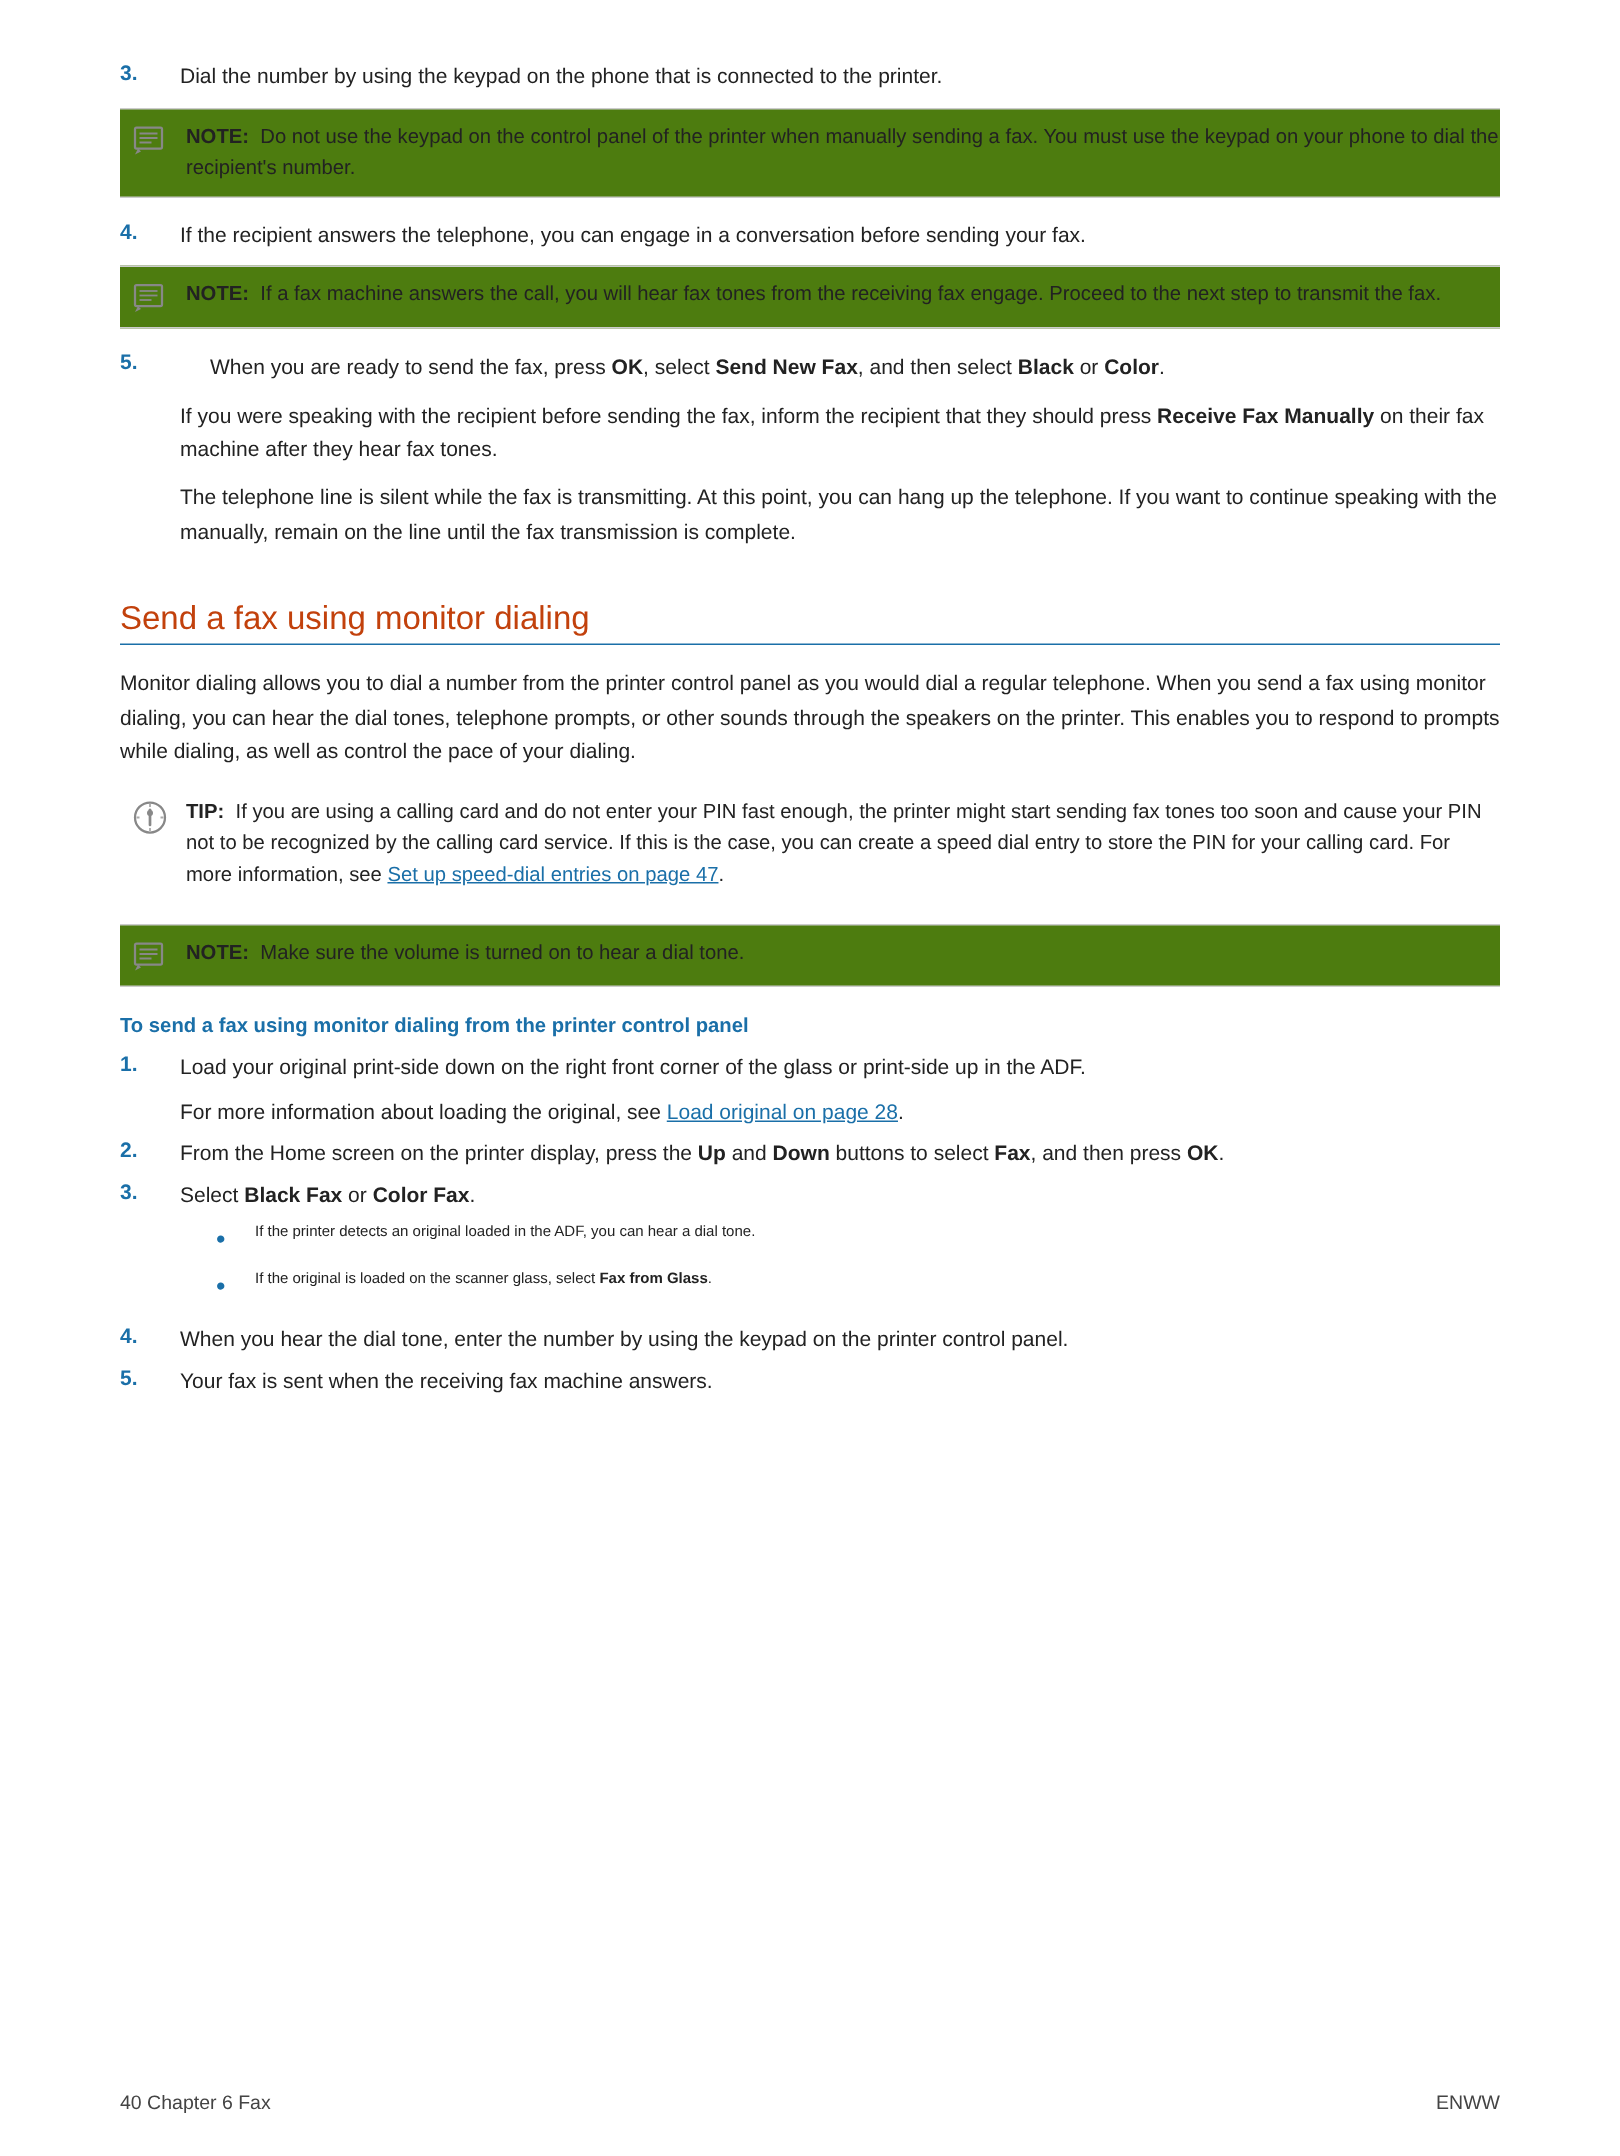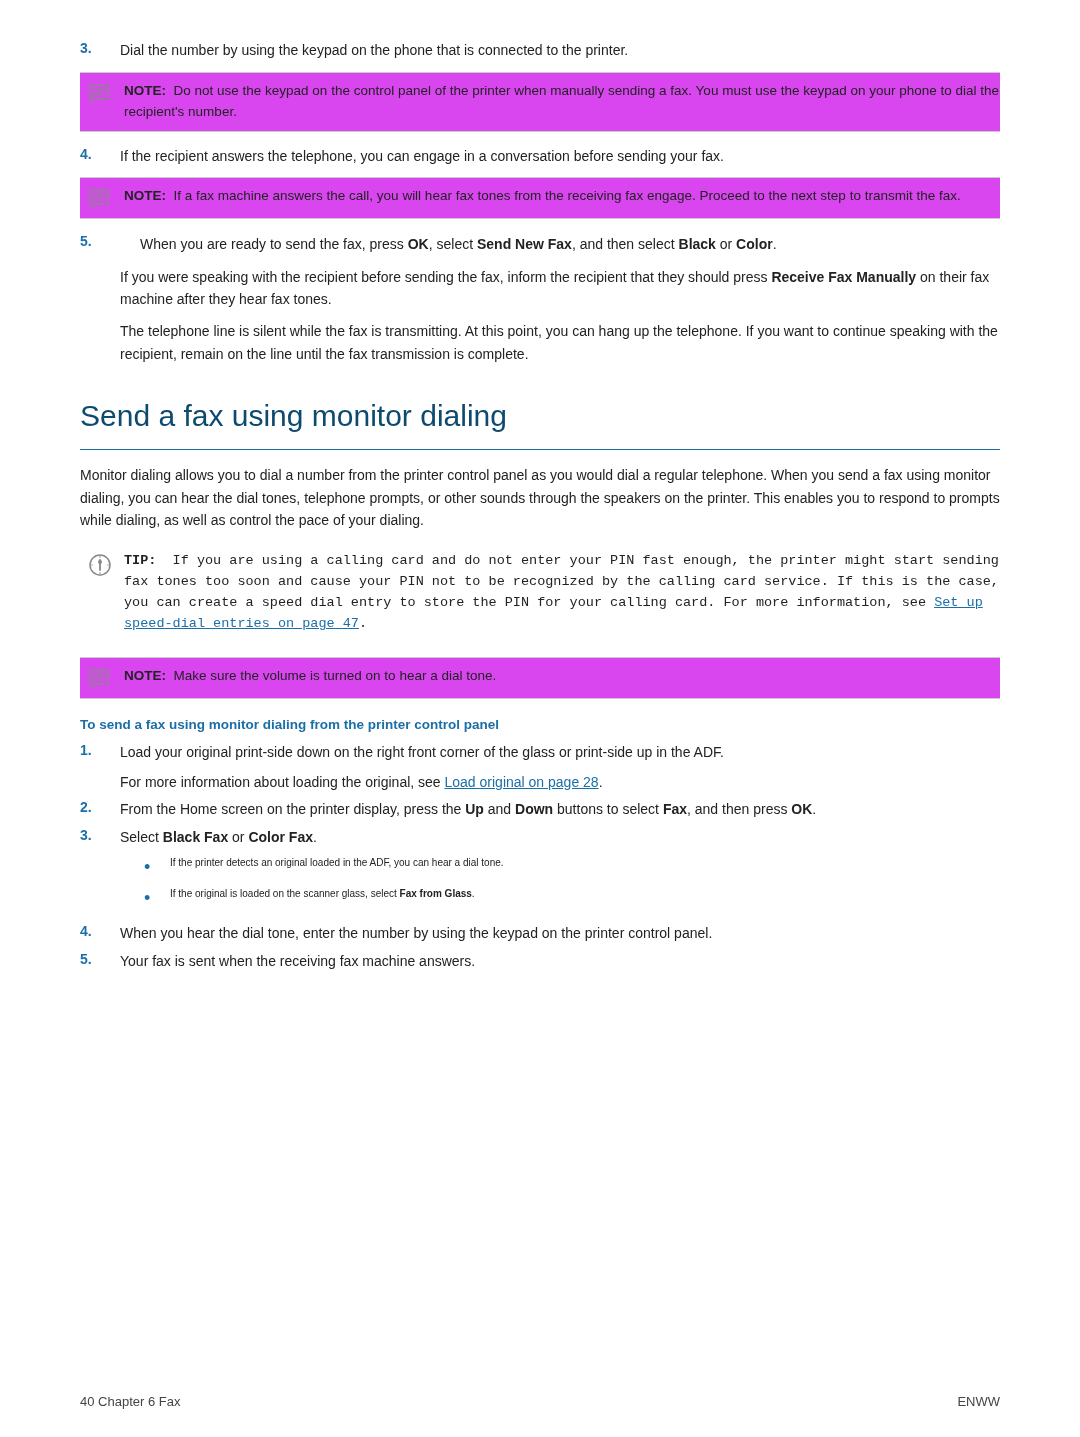--- a/index.html
+++ b/index.html
@@ -32,21 +32,21 @@
       line-height: 1.55;
       color: #222;
     }
     .note-box {
       display: flex;
       gap: 8px;
       border-top: 1px solid #ccc;
       border-bottom: 1px solid #ccc;
       padding: 8px 0 8px 8px;
       margin: 10px 0 14px 0;
-      background: #d946ef;
+      background: #4d7c0f;
     }
     .note-icon {
       min-width: 28px;
       display: flex;
       align-items: flex-start;
       padding-top: 2px;
     }
     .note-icon svg {
       width: 22px;
       height: 22px;
@@ -58,45 +58,44 @@
     }
     .note-label {
       font-weight: bold;
       color: #222;
     }
     .tip-box {
       display: flex;
       gap: 8px;
       padding: 8px 0 8px 8px;
       margin: 12px 0 14px 0;
-      font-family: Liberation Mono, monospace;
     }
     .tip-icon {
       min-width: 28px;
       display: flex;
       align-items: flex-start;
       padding-top: 2px;
       font-size: 18px;
       color: #888;
     }
     .tip-text {
       font-size: 13.5px;
       line-height: 1.55;
       color: #222;
     }
     .tip-label {
       font-weight: bold;
       color: #222;
     }
     .section-heading {
-      color: #0c4a6e;
-      font-size: 30px;
+      color: #c2410c;
+      font-size: 22px;
       font-weight: normal;
       border-bottom: 1px solid #1a6fa8;
-      padding-bottom: 16px;
+      padding-bottom: 4px;
       margin: 24px 0 14px 0;
     }
     .sub-heading {
       color: #1a6fa8;
       font-size: 13.5px;
       font-weight: bold;
       margin: 18px 0 10px 0;
     }
     .paragraph {
       font-size: 14px;
@@ -176,21 +175,21 @@
     <span class="note-label">NOTE:</span>
     &nbsp;<span>If a fax machine answers the call, you will hear fax tones from the receiving fax engage. Proceed to the next step to transmit the fax.</span>
   </div>
 </div>
 
 <div class="step-item">
   <span class="step-number">5.</span>
   <div class="step-content">
     <p class="paragraph" style="margin-bottom:10px;margin-left:20px;">When you are ready to send the fax, press <strong>OK</strong>, select <strong>Send New Fax</strong>, and then select <strong>Black</strong> or <strong>Color</strong>.</p>
     <p class="paragraph" style="margin-bottom:10px;">If you were speaking with the recipient before sending the fax, inform the recipient that they should press <strong>Receive Fax Manually</strong> on their fax machine after they hear fax tones.</p>
-    <p class="paragraph">The telephone line is silent while the fax is transmitting. At this point, you can hang up the telephone. If you want to continue speaking with the recipient, remain on the line until the fax transmission is complete.</p>
+    <p class="paragraph">The telephone line is silent while the fax is transmitting. At this point, you can hang up the telephone. If you want to continue speaking with the manually, remain on the line until the fax transmission is complete.</p>
   </div>
 </div>
 
 <h2 class="section-heading">Send a fax using monitor dialing</h2>
 
 <p class="paragraph">Monitor dialing allows you to dial a number from the printer control panel as you would dial a regular telephone. When you send a fax using monitor dialing, you can hear the dial tones, telephone prompts, or other sounds through the speakers on the printer. This enables you to respond to prompts while dialing, as well as control the pace of your dialing.</p>
 
 <div class="tip-box">
   <div class="tip-icon">
     <svg width="24" height="24" viewBox="0 0 24 24" fill="none" xmlns="http://www.w3.org/2000/svg">

